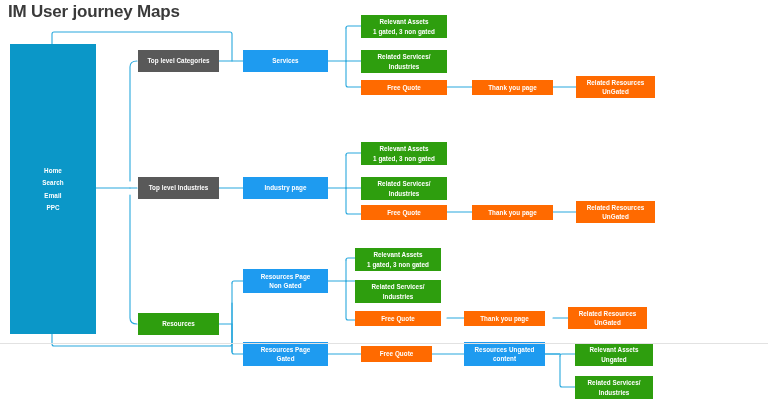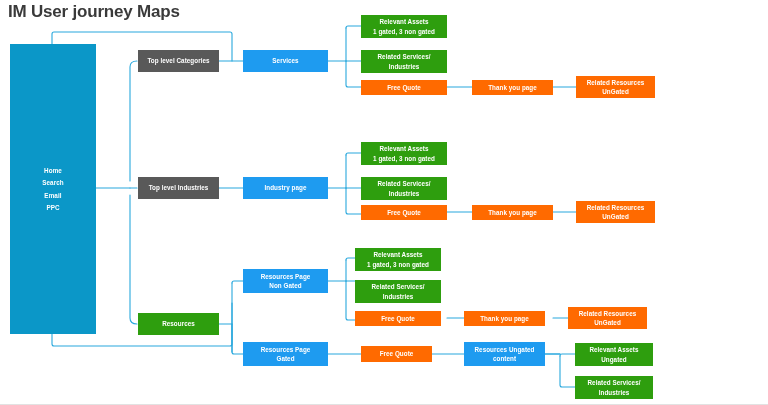--- a/index.html
+++ b/index.html
@@ -2,21 +2,21 @@
 <html><head>
 <meta charset="utf-8">
 <style>
   html,body{margin:0;padding:0;}
   body{
     width:768px;height:405px;
     background:#ffffff;
     font-family:"Liberation Sans","DejaVu Sans",sans-serif;
     overflow:hidden;
   }
-  #canvas{position:relative;width:768px;height:405px;background:#ffffff;}
+  #canvas{position:relative;width:768px;height:344px;background:#ffffff;}
 
   
   #page-title{
     position:absolute;left:8px;top:2px;
     font-size:17px;font-weight:bold;color:#3a3a3a;
     letter-spacing:-0.2px;white-space:nowrap;
   }
 
   
   .hairline{position:absolute;left:0;bottom:0;width:768px;height:1px;background:#e2e2e2;}

